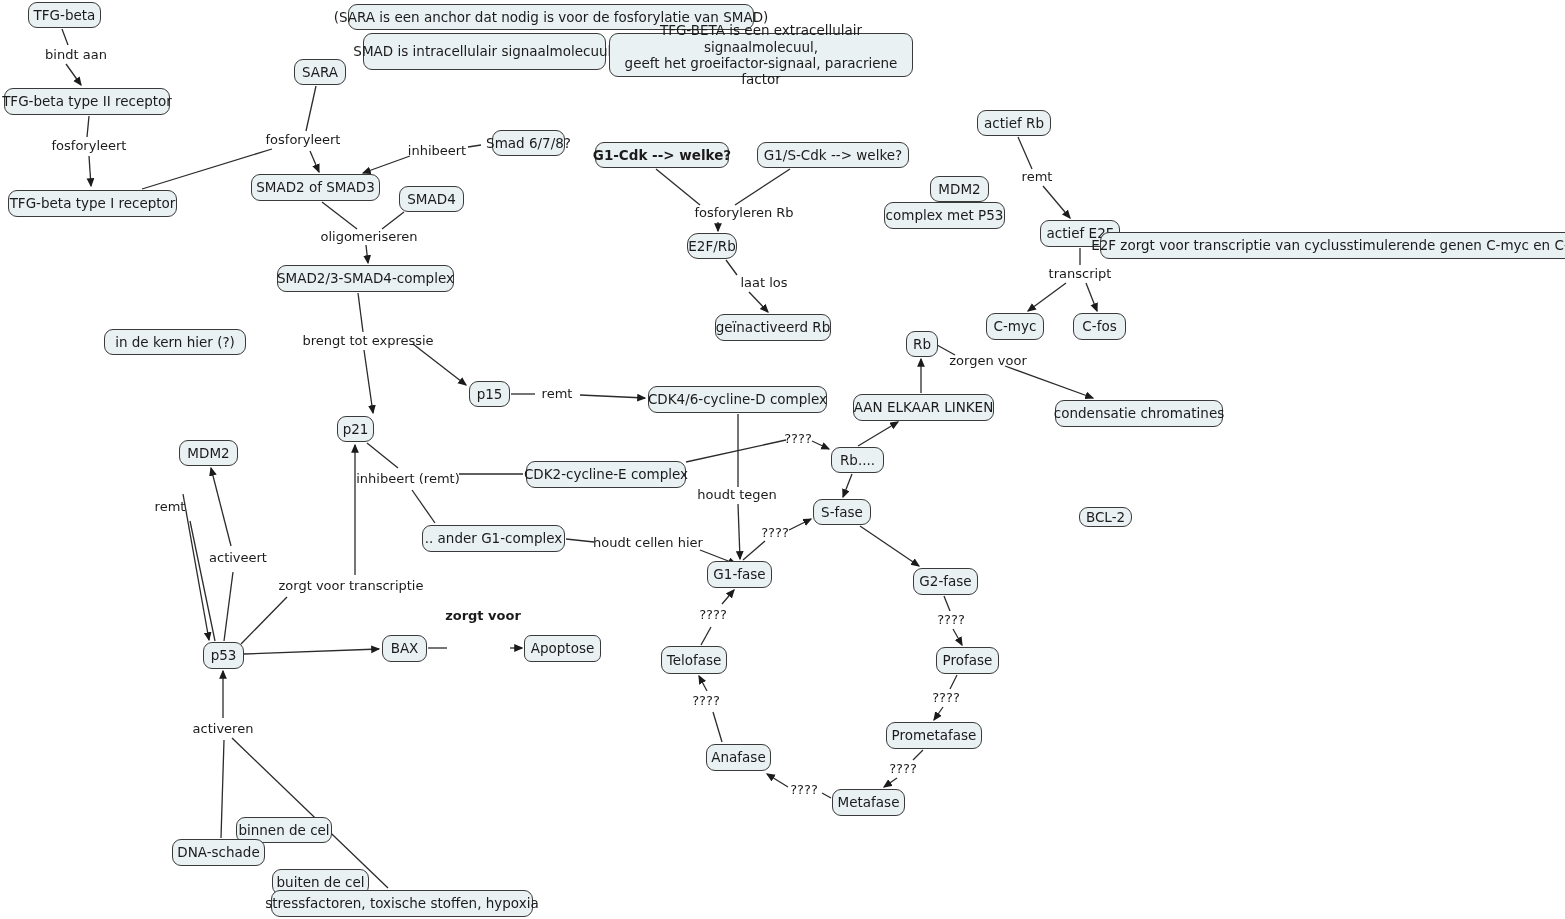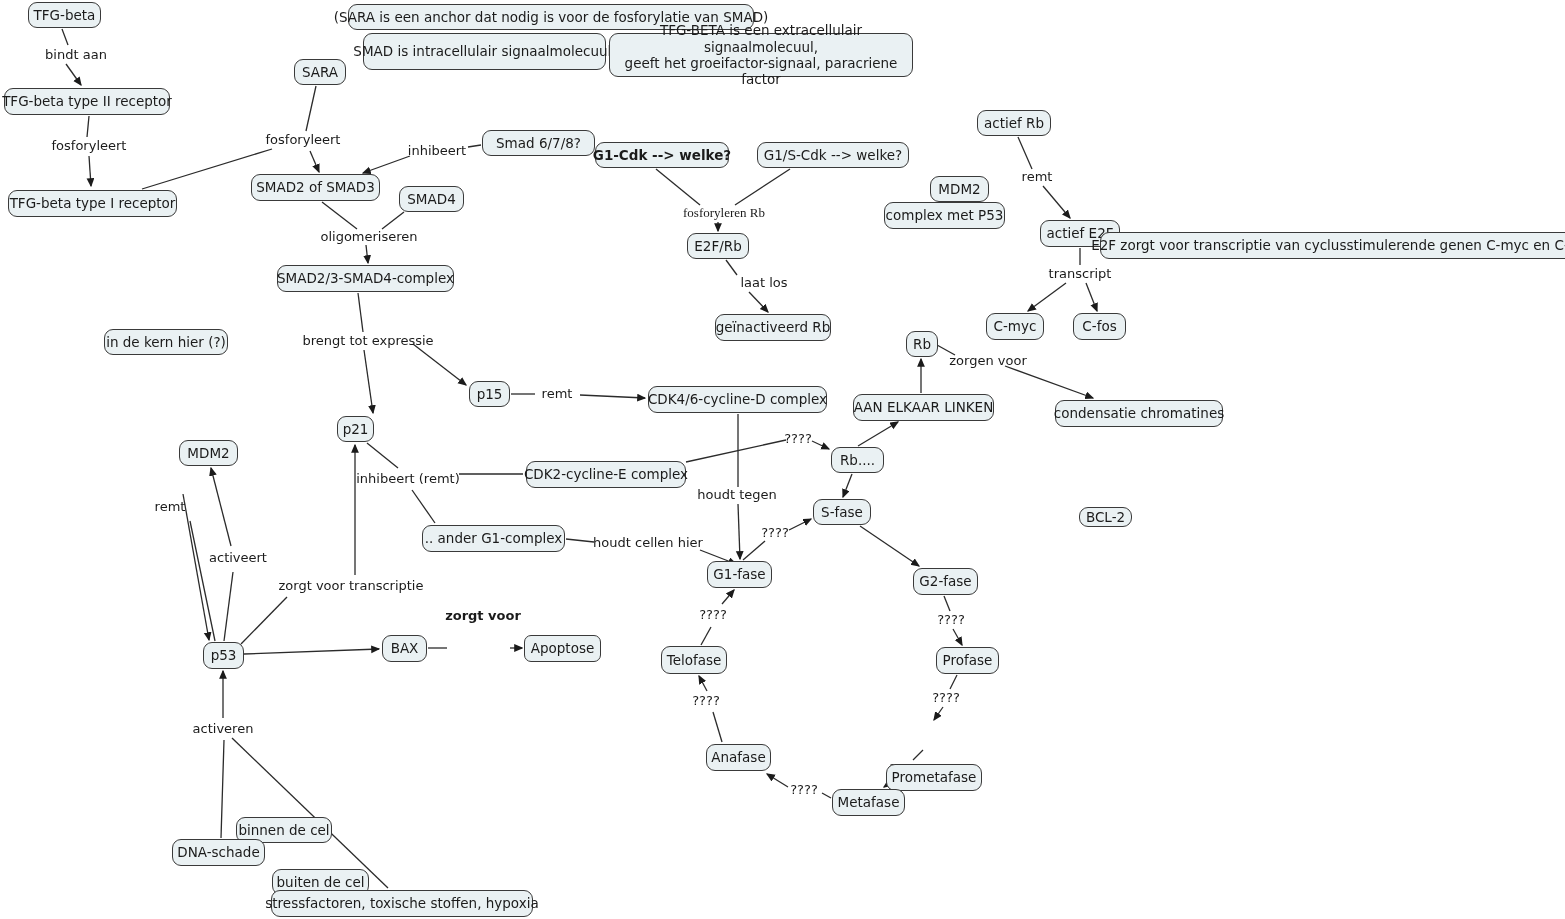--- a/index.html
+++ b/index.html
@@ -134,21 +134,21 @@
         <path d="M 701,645 L 711,627" fill="none" stroke="#2b2b2b" stroke-width="1.3"></path>
         <path d="M 722,604 L 734,590" fill="none" stroke="#2b2b2b" stroke-width="1.3" marker-end="url(#arrowhead)"></path>
       </g>
   </svg>
 
   <div id="edge-labels">
       <div class="edge-label" style="left: 65px; top: 55px; margin-left: 11px;">bindt aan</div>
       <div class="edge-label" style="left: 89px; top: 146px;">fosforyleert</div>
       <div class="edge-label" style="left: 303px; top: 140px;">fosforyleert</div>
       <div class="edge-label" style="left: 437px; top: 151px;">inhibeert</div>
-      <div class="edge-label" style="left: 724px; top: 213px; font-family: Liberation Serif, serif;">fosforyleren Rb</div>
+      <div class="edge-label" style="left: 744px; top: 213px;">fosforyleren Rb</div>
       <div class="edge-label" style="left: 1037px; top: 177px;">remt</div>
       <div class="edge-label" style="left: 369px; top: 237px;">oligomeriseren</div>
       <div class="edge-label" style="left: 764px; top: 283px;">laat los</div>
       <div class="edge-label" style="left: 1080px; top: 274px;">transcript</div>
       <div class="edge-label" style="left: 988px; top: 361px;">zorgen voor</div>
       <div class="edge-label" style="left: 368px; top: 341px;">brengt tot expressie</div>
       <div class="edge-label" style="left: 557px; top: 394px;">remt</div>
       <div class="edge-label" style="left: 798px; top: 439px;">????</div>
       <div class="edge-label" style="left: 408px; top: 479px;">inhibeert (remt)</div>
       <div class="edge-label" style="left: 737px; top: 495px;">houdt tegen</div>
@@ -168,56 +168,56 @@
     </div>
   <div id="nodes">
       <div class="node" style="left: 28px; top: 2px; width: 73px; height: 26px;">TFG-beta</div>
       <div class="node" style="left: 348px; top: 4px; width: 406px; height: 26px;">(SARA is een anchor dat nodig is voor de fosforylatie van SMAD)</div>
       <div class="node" style="left: 363px; top: 33px; width: 243px; height: 37px;">SMAD is intracellulair signaalmolecuul,</div>
       <div class="node multiline" style="left: 609px; top: 33px; width: 304px; height: 44px;">TFG-BETA is een extracellulair signaalmolecuul,
 geeft het groeifactor-signaal, paracriene factor</div>
       <div class="node" style="left: 294px; top: 59px; width: 52px; height: 26px;">SARA</div>
       <div class="node" style="left: 4px; top: 88px; width: 166px; height: 27px;">TFG-beta type II receptor</div>
       <div class="node" style="left: 977px; top: 110px; width: 74px; height: 26px;">actief Rb</div>
-      <div class="node" style="left: 482px; top: 130px; width: 113px; height: 26px;">Smad 6/7/8?</div>
+      <div class="node" style="left: 492px; top: 130px; width: 73px; height: 26px;">Smad 6/7/8?</div>
       <div class="node" style="left: 595px; top: 142px; width: 134px; height: 26px; font-weight: bold;">G1-Cdk --&gt; welke?</div>
       <div class="node" style="left: 757px; top: 142px; width: 152px; height: 26px;">G1/S-Cdk --&gt; welke?</div>
       <div class="node" style="left: 930px; top: 176px; width: 59px; height: 26px;">MDM2</div>
       <div class="node" style="left: 251px; top: 174px; width: 129px; height: 27px;">SMAD2 of SMAD3</div>
       <div class="node" style="left: 399px; top: 186px; width: 65px; height: 26px;">SMAD4</div>
       <div class="node" style="left: 884px; top: 202px; width: 121px; height: 27px;">complex met P53</div>
       <div class="node" style="left: 8px; top: 190px; width: 169px; height: 27px;">TFG-beta type I receptor</div>
-      <div class="node" style="left: 687px; top: 233px; width: 62px; height: 26px;">E2F/Rb</div>
+      <div class="node" style="left: 687px; top: 233px; width: 50px; height: 26px; border-radius: 11px;">E2F/Rb</div>
       <div class="node" style="left: 1040px; top: 220px; width: 80px; height: 27px;">actief E2F</div>
       <div class="node" style="left: 1100px; top: 232px; width: 480px; height: 27px;">E2F zorgt voor transcriptie van cyclusstimulerende genen C-myc en C-fos</div>
       <div class="node" style="left: 277px; top: 265px; width: 177px; height: 27px;">SMAD2/3-SMAD4-complex</div>
       <div class="node" style="left: 715px; top: 314px; width: 116px; height: 27px;">geïnactiveerd Rb</div>
       <div class="node" style="left: 986px; top: 313px; width: 58px; height: 27px;">C-myc</div>
       <div class="node" style="left: 1073px; top: 313px; width: 53px; height: 27px;">C-fos</div>
-      <div class="node" style="left: 104px; top: 329px; width: 124px; height: 26px;">in de kern hier (?)</div>
+      <div class="node" style="left: 104px; top: 329px; width: 142px; height: 26px;">in de kern hier (?)</div>
       <div class="node" style="left: 906px; top: 331px; width: 32px; height: 26px;">Rb</div>
       <div class="node" style="left: 469px; top: 381px; width: 41px; height: 26px;">p15</div>
       <div class="node" style="left: 648px; top: 386px; width: 179px; height: 27px;">CDK4/6-cycline-D complex</div>
       <div class="node" style="left: 853px; top: 394px; width: 141px; height: 27px;">AAN ELKAAR LINKEN</div>
       <div class="node" style="left: 1055px; top: 400px; width: 168px; height: 27px;">condensatie chromatines</div>
       <div class="node" style="left: 337px; top: 416px; width: 37px; height: 26px;">p21</div>
       <div class="node" style="left: 179px; top: 440px; width: 59px; height: 26px;">MDM2</div>
       <div class="node" style="left: 831px; top: 447px; width: 53px; height: 26px;">Rb....</div>
       <div class="node" style="left: 526px; top: 461px; width: 160px; height: 27px;">CDK2-cycline-E complex</div>
       <div class="node" style="left: 813px; top: 499px; width: 58px; height: 26px;">S-fase</div>
       <div class="node" style="left: 1079px; top: 507px; width: 53px; height: 20px;">BCL-2</div>
       <div class="node" style="left: 422px; top: 525px; width: 143px; height: 27px;">.. ander G1-complex</div>
       <div class="node" style="left: 707px; top: 561px; width: 65px; height: 27px;">G1-fase</div>
       <div class="node" style="left: 913px; top: 568px; width: 65px; height: 27px;">G2-fase</div>
       <div class="node" style="left: 203px; top: 642px; width: 41px; height: 27px;">p53</div>
       <div class="node" style="left: 382px; top: 635px; width: 45px; height: 27px;">BAX</div>
       <div class="node" style="left: 524px; top: 635px; width: 77px; height: 27px; border-radius: 7px;">Apoptose</div>
       <div class="node" style="left: 661px; top: 646px; width: 66px; height: 28px;">Telofase</div>
       <div class="node" style="left: 936px; top: 647px; width: 63px; height: 27px;">Profase</div>
-      <div class="node" style="left: 886px; top: 722px; width: 96px; height: 27px; margin-top: 42px;">Prometafase</div>
+      <div class="node" style="left: 886px; top: 722px; width: 96px; height: 27px;">Prometafase</div>
       <div class="node" style="left: 706px; top: 744px; width: 65px; height: 27px;">Anafase</div>
       <div class="node" style="left: 832px; top: 789px; width: 73px; height: 27px;">Metafase</div>
       <div class="node" style="left: 236px; top: 817px; width: 96px; height: 26px;">binnen de cel</div>
       <div class="node" style="left: 172px; top: 839px; width: 93px; height: 27px;">DNA-schade</div>
       <div class="node" style="left: 272px; top: 869px; width: 97px; height: 26px;">buiten de cel</div>
       <div class="node" style="left: 271px; top: 890px; width: 262px; height: 27px;">stressfactoren, toxische stoffen, hypoxia</div>
     </div>
 
 </div>
 

